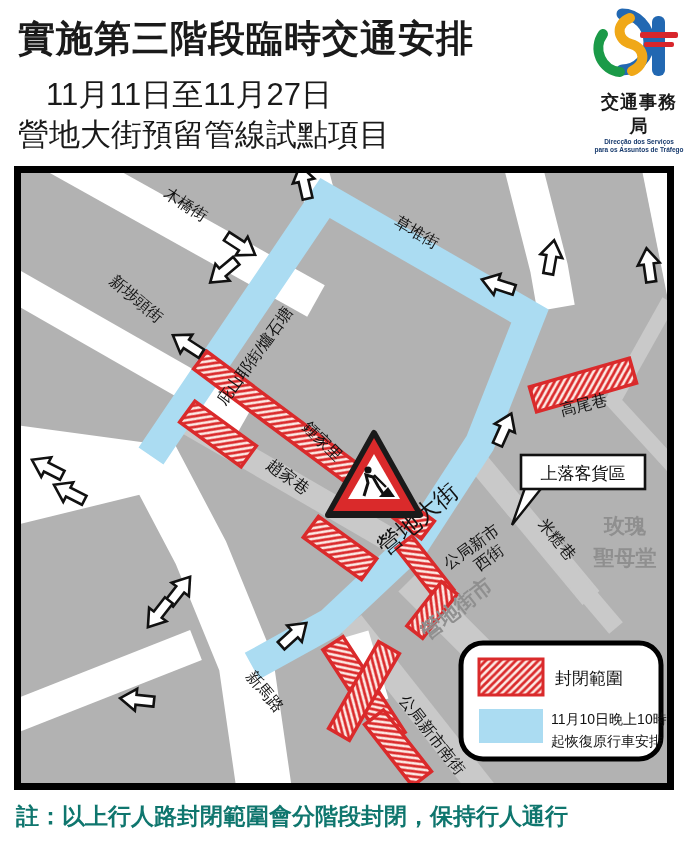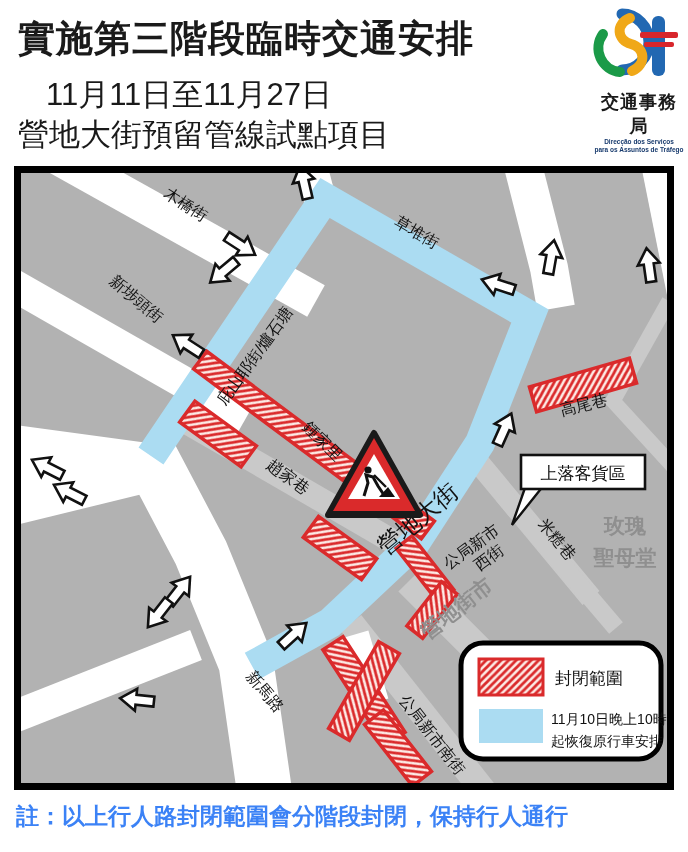--- a/index.html
+++ b/index.html
@@ -7,21 +7,21 @@
     width:688px;height:852px;background:#ffffff;position:relative;overflow:hidden;
     font-family:"Liberation Sans","DejaVu Sans",sans-serif;color:#1a1a1a;
   }
   .title{position:absolute;left:18px;top:14px;font-size:37px;font-weight:800;letter-spacing:1px;white-space:nowrap;}
   .dateline{position:absolute;left:18px;top:74px;font-size:31px;font-weight:400;white-space:nowrap;margin-left:28px;}
   .subtitle{position:absolute;left:18px;top:114px;font-size:31px;font-weight:400;white-space:nowrap;}
   .logo{position:absolute;left:592px;top:6px;width:94px;text-align:center;}
   .logo .zh{font-size:18px;font-weight:700;letter-spacing:1px;margin-top:0px;}
   .logo .pt{font-size:6.5px;color:#173a6d;font-weight:700;line-height:1.25;}
   .mapbox{position:absolute;left:14px;top:166px;width:646px;height:610px;border:7px solid #000;background:#b2b2b2;}
-  .note{position:absolute;left:16px;top:801px;font-size:23px;font-weight:700;color:#3b82f6;white-space:nowrap;}
+  .note{position:absolute;left:16px;top:801px;font-size:23px;font-weight:700;color:#0f766e;white-space:nowrap;}
   svg text{font-family:"Liberation Sans","DejaVu Sans",sans-serif;}
   .slabel{font-size:16px;fill:#111;}
   .slabel-big{font-size:24px;fill:#111;}
   .glabel{font-size:21px;fill:#8f8f8f;font-weight:600;}
 </style>
 </head>
 <body>
 
 <div class="title">實施第三階段臨時交通安排</div>
 <div class="dateline">11月11日至11月27日</div>

